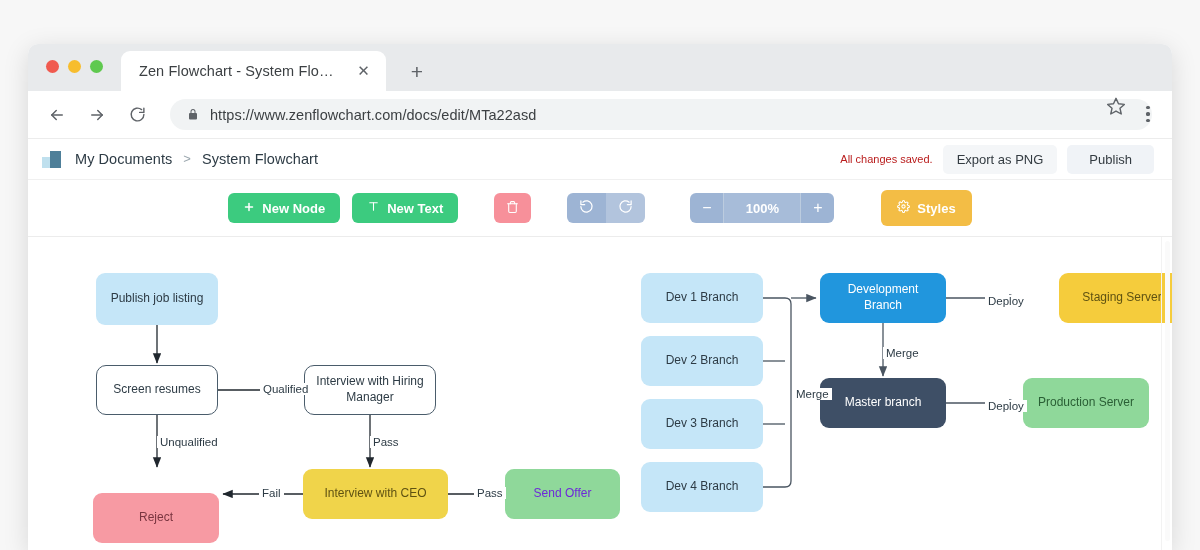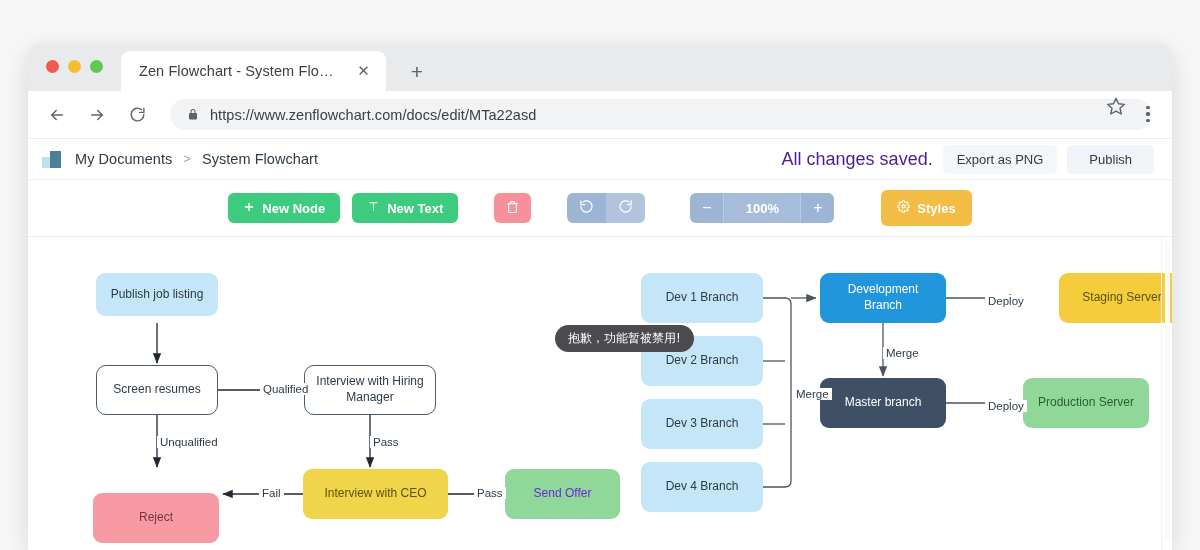--- a/index.html
+++ b/index.html
@@ -78,21 +78,21 @@
   }
   .logo{margin-left:14px;width:19px;height:17px;position:relative;}
   .logo i{position:absolute;display:block;}
   .logo i.a{left:0;top:6px;width:8px;height:11px;background:#bfe0ee;}
   .logo i.b{left:8px;top:0;width:11px;height:17px;background:#4e7f99;}
   .crumbs{margin-left:14px;display:flex;align-items:flex-start;gap:11px;}
   .crumb{font-size:14.5px;color:#2d3b45;cursor:pointer;letter-spacing:.05px;}
   .crumb.sep{color:#9aa6ad;font-size:13px;cursor:default;}
   .crumb.cur{cursor:default;}
   .hdr-right{margin-left:auto;display:flex;align-items:center;margin-right:18px;gap:10px;}
-  .saved{font-size:18px;color:#4c1d95;}
+  .saved{font-size:11px;color:#b91c1c;}
   .btn-ghost{
     font-size:13px;color:#333b41;background:#f4f6f8;border:none;border-radius:5px;
     padding:7px 14px;cursor:pointer;font-family:inherit;
   }
   .btn-publish{
     font-size:13px;color:#333b41;background:#f0f3f7;border:none;border-radius:5px;
     padding:7px 22px;cursor:pointer;font-family:inherit;
   }
 
   
@@ -328,21 +328,21 @@
 
           <line x1="855" y1="86" x2="855" y2="139" marker-end="url(#ah2)"></line>
 
           <line x1="918" y1="61" x2="991" y2="61" marker-end="url(#ah2)"></line>
 
           <line x1="918" y1="166" x2="991" y2="166" marker-end="url(#ah2)"></line>
         </g>
       </svg>
 
       <div id="nodes">
-          <div class="node" style="left: 68px; top: 36px; width: 122px; height: 43px; background: rgb(197, 230, 248); color: rgb(45, 59, 69);">
+          <div class="node" style="left: 68px; top: 36px; width: 122px; height: 52px; background: rgb(197, 230, 248); color: rgb(45, 59, 69);">
             <span>Publish job listing</span>
           </div>
           <div class="node outline" style="left: 68px; top: 128px; width: 122px; height: 50px; color: rgb(45, 59, 69);">
             <span>Screen resumes</span>
           </div>
           <div class="node outline" style="left: 276px; top: 128px; width: 132px; height: 50px; color: rgb(45, 59, 69);">
             <span>Interview with Hiring Manager</span>
           </div>
           <div class="node" style="left: 65px; top: 232px; width: 126px; height: 50px; background: rgb(247, 154, 163); color: rgb(122, 53, 64); margin-top: 24px;">
             <span>Reject</span>
@@ -383,20 +383,19 @@
           <div class="edgelabel" style="left: 129px; top: 199px;">Unqualified</div>
           <div class="edgelabel" style="left: 342px; top: 199px;">Pass</div>
           <div class="edgelabel" style="left: 231px; top: 250px;">Fail</div>
           <div class="edgelabel" style="left: 446px; top: 250px;">Pass</div>
           <div class="edgelabel" style="left: 765px; top: 151px;">Merge</div>
           <div class="edgelabel" style="left: 855px; top: 110px;">Merge</div>
           <div class="edgelabel" style="left: 957px; top: 58px;">Deploy</div>
           <div class="edgelabel" style="left: 957px; top: 163px;">Deploy</div>
         </div>
 
-      <div class="tooltip" style="left:527px;top:88px;">抱歉，功能暂被禁用!</div>
 
       <div class="canvas-edge"></div>
       <div class="scrollv"></div>
     </div>
 
   </div>
 </div>
 
 </body></html>

